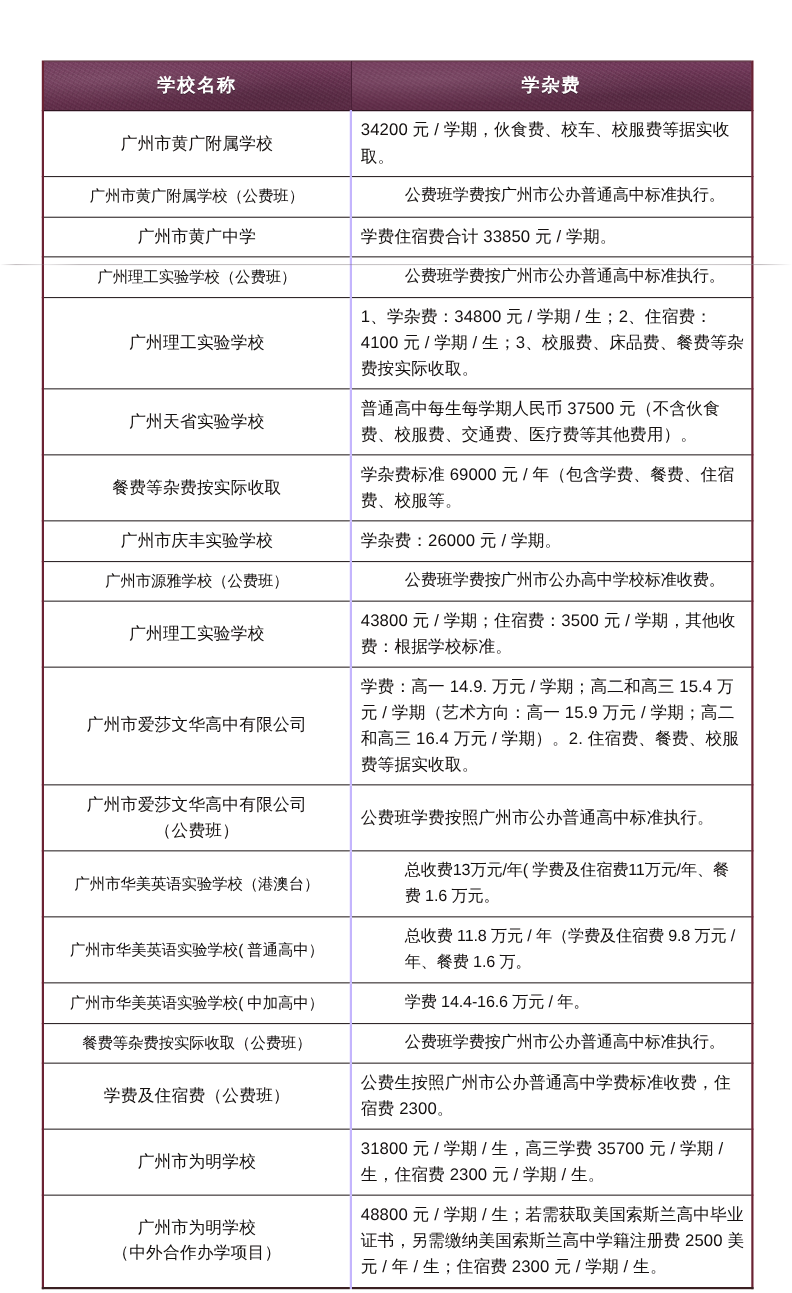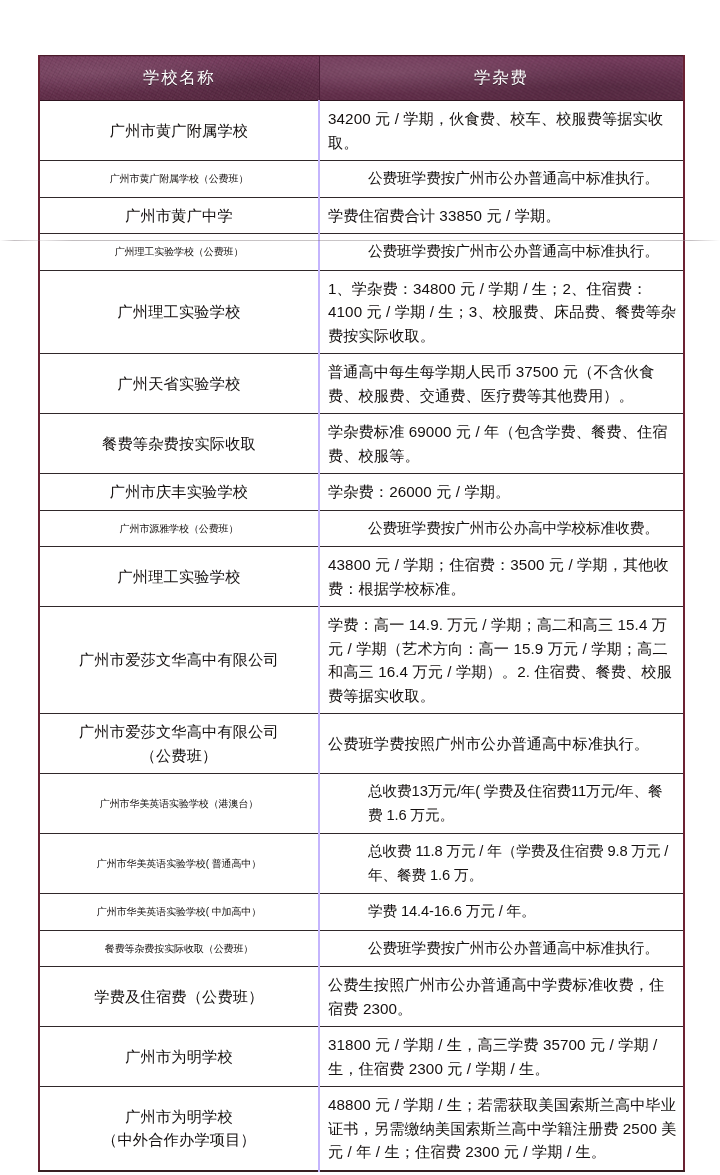--- a/index.html
+++ b/index.html
@@ -58,21 +58,21 @@
   thead th {
     background-color: #6d3556;
     background-image:
       repeating-linear-gradient(28deg, rgba(255,255,255,0.055) 0px, rgba(255,255,255,0.055) 1px, rgba(0,0,0,0.00) 1px, rgba(0,0,0,0.00) 3px),
       repeating-linear-gradient(118deg, rgba(0,0,0,0.07) 0px, rgba(0,0,0,0.07) 1px, rgba(255,255,255,0.00) 1px, rgba(255,255,255,0.00) 4px),
       radial-gradient(ellipse at 18% 35%, rgba(255,255,255,0.10) 0%, rgba(255,255,255,0) 55%),
       radial-gradient(ellipse at 78% 70%, rgba(0,0,0,0.16) 0%, rgba(0,0,0,0) 60%),
       linear-gradient(180deg, #72395a 0%, #6a3352 48%, #5e2b46 100%);
     color: #ffffff;
     font-size: 16.5px;
-    font-weight: normal;
+    font-weight: bold;
     text-align: center;
     height: 42px;
     letter-spacing: 1.6px;
     border-bottom: 1px solid #2e1520;
     text-shadow: 0 1px 0 rgba(0,0,0,0.45);
   }
   thead th.th-name { border-right: 1px solid #4b2038; }
 
   tbody td {
     border-top: 1px solid #30282a;
@@ -92,21 +92,21 @@
     letter-spacing: 0.2px;
   }
   tbody td.cell-fee {
     text-align: left;
     padding-left: 8px;
     padding-right: 6px;
     letter-spacing: 0.1px;
   }
 
   
-  tbody td.cell-name.tight { font-size: 10px; letter-spacing: -0.1px; }
+  tbody td.cell-name.tight { font-size: 14px; letter-spacing: -0.1px; }
   tbody td.cell-fee.tight  { font-size: 14.7px; letter-spacing: -0.15px; padding-left: 48px; }
 
   .name-line { display: block; }
 </style>
 </head>
 <body>
 
 <div class="fold-line"></div>
 
 <div class="table-wrap">

